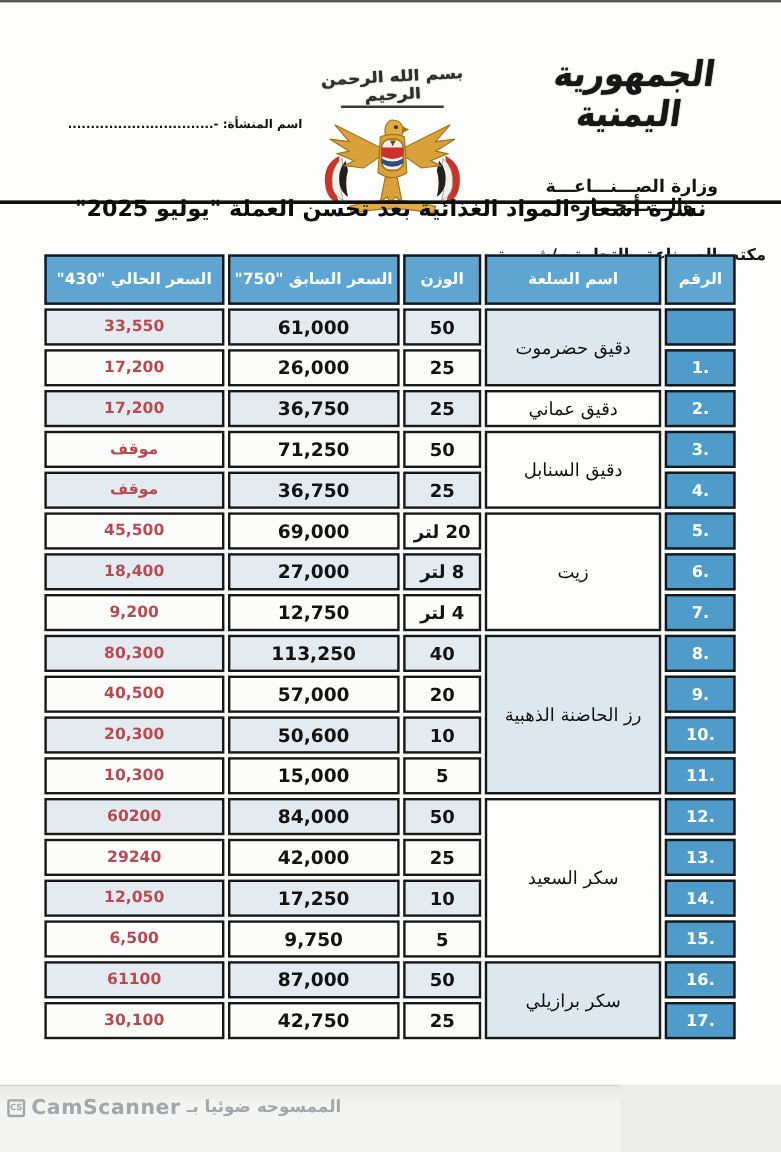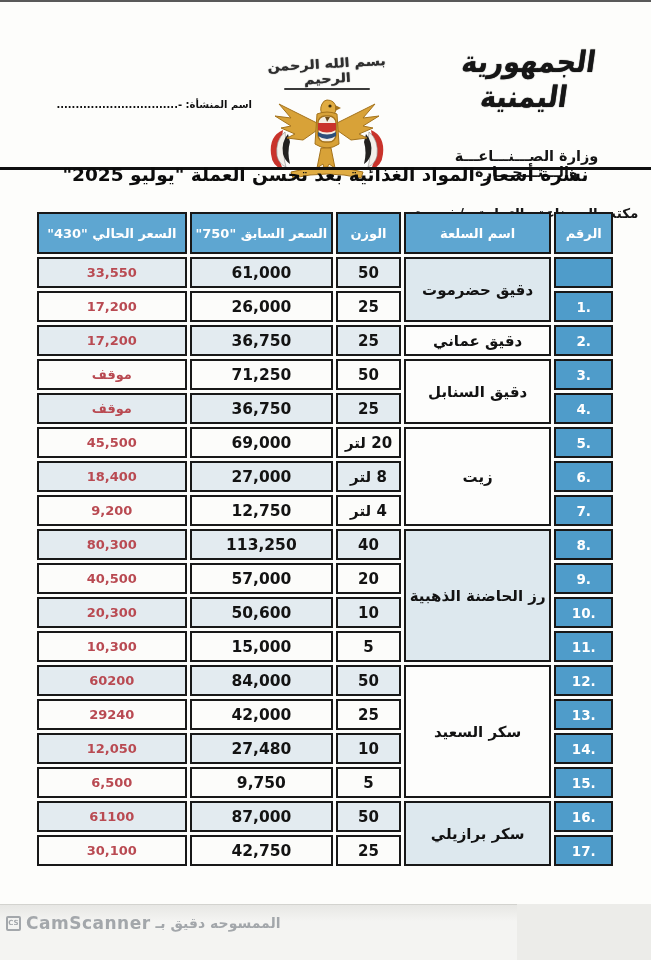--- a/index.html
+++ b/index.html
@@ -70,21 +70,21 @@
     height:42px; background:#5ea6d1; color:#fff;
     font-size:13px; font-weight:bold;
   }
   .price-table td { height:31px; background:#fcfcfa; }
   td.num {
     background:#4f9cca; color:#fff;
     font-size:13.5px; font-weight:bold;
   }
   td.item {
     background:#fdfdfc; color:#121212;
-    font-size:15px; font-weight:bold;margin-left:24px;
+    font-size:15px; font-weight:normal;margin-left:24px;
   }
   td.item.tinted { background:#dde8ee; }
   td.weight { font-size:15px; font-weight:bold; color:#131313; }
   td.prev   { font-size:15.5px; font-weight:bold; color:#131313; }
   td.curr   { font-size:13px; font-weight:bold; color:#b94a52; }
   td.shaded { background:#e3ebf0; }
   
   .wm-strip {
     position:absolute; left:0; top:904px; width:517px; height:56px;
     background:linear-gradient(#e7e7e4, #f4f4f2 30%, #f4f4f2);
@@ -273,21 +273,21 @@
           </tr>
           <tr>
             <td class="num" dir="ltr">13.</td>
             <td class="weight">25</td>
             <td class="prev" dir="ltr">42,000</td>
             <td class="curr" dir="ltr">29240</td>
           </tr>
           <tr>
             <td class="num" dir="ltr">14.</td>
             <td class="weight shaded">10</td>
-            <td class="prev shaded" dir="ltr">27,480</td>
+            <td class="prev shaded" dir="ltr">17,250</td>
             <td class="curr shaded" dir="ltr">12,050</td>
           </tr>
           <tr>
             <td class="num" dir="ltr">15.</td>
             <td class="weight">5</td>
             <td class="prev" dir="ltr">9,750</td>
             <td class="curr" dir="ltr">6,500</td>
           </tr>
           <tr>
             <td class="num" dir="ltr">16.</td>
@@ -304,15 +304,15 @@
           </tr>
         </tbody>
     </table>
   </div>
 </div>
 
 <div class="wm-strip">
   <div class="wm-row">
     <div class="cs-logo">CS</div>
     <span class="wm-brand">CamScanner</span>
-    <span class="wm-arabic">الممسوحه دقيق بـ</span>
+    <span class="wm-arabic">الممسوحه ضوئيا بـ</span>
   </div>
 </div>
 
 </body></html>

